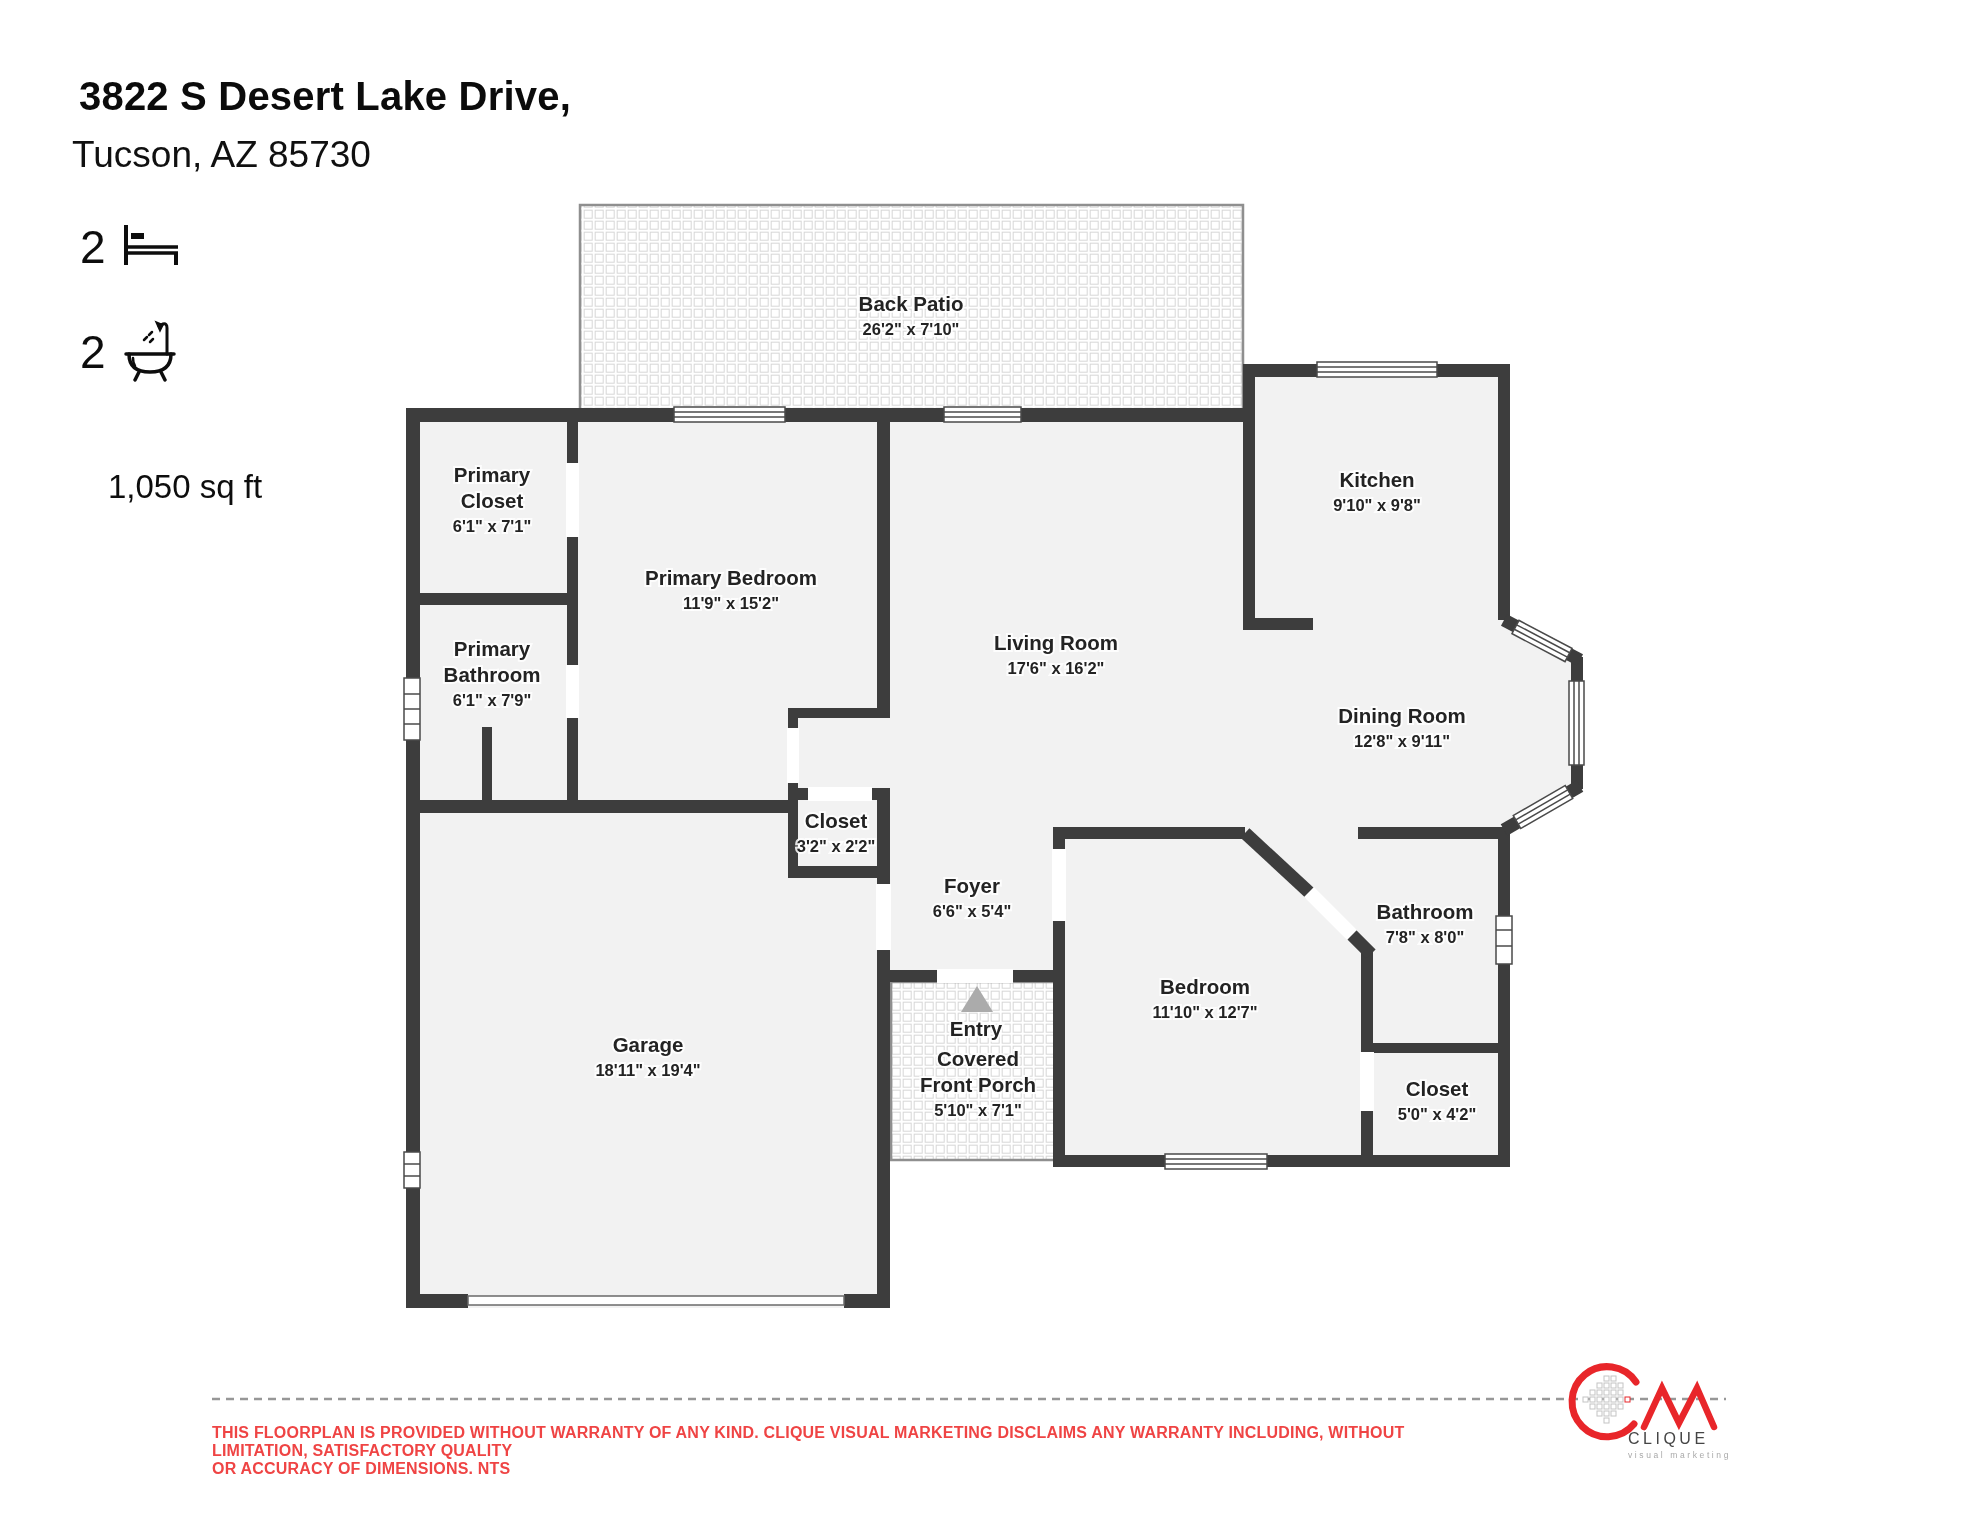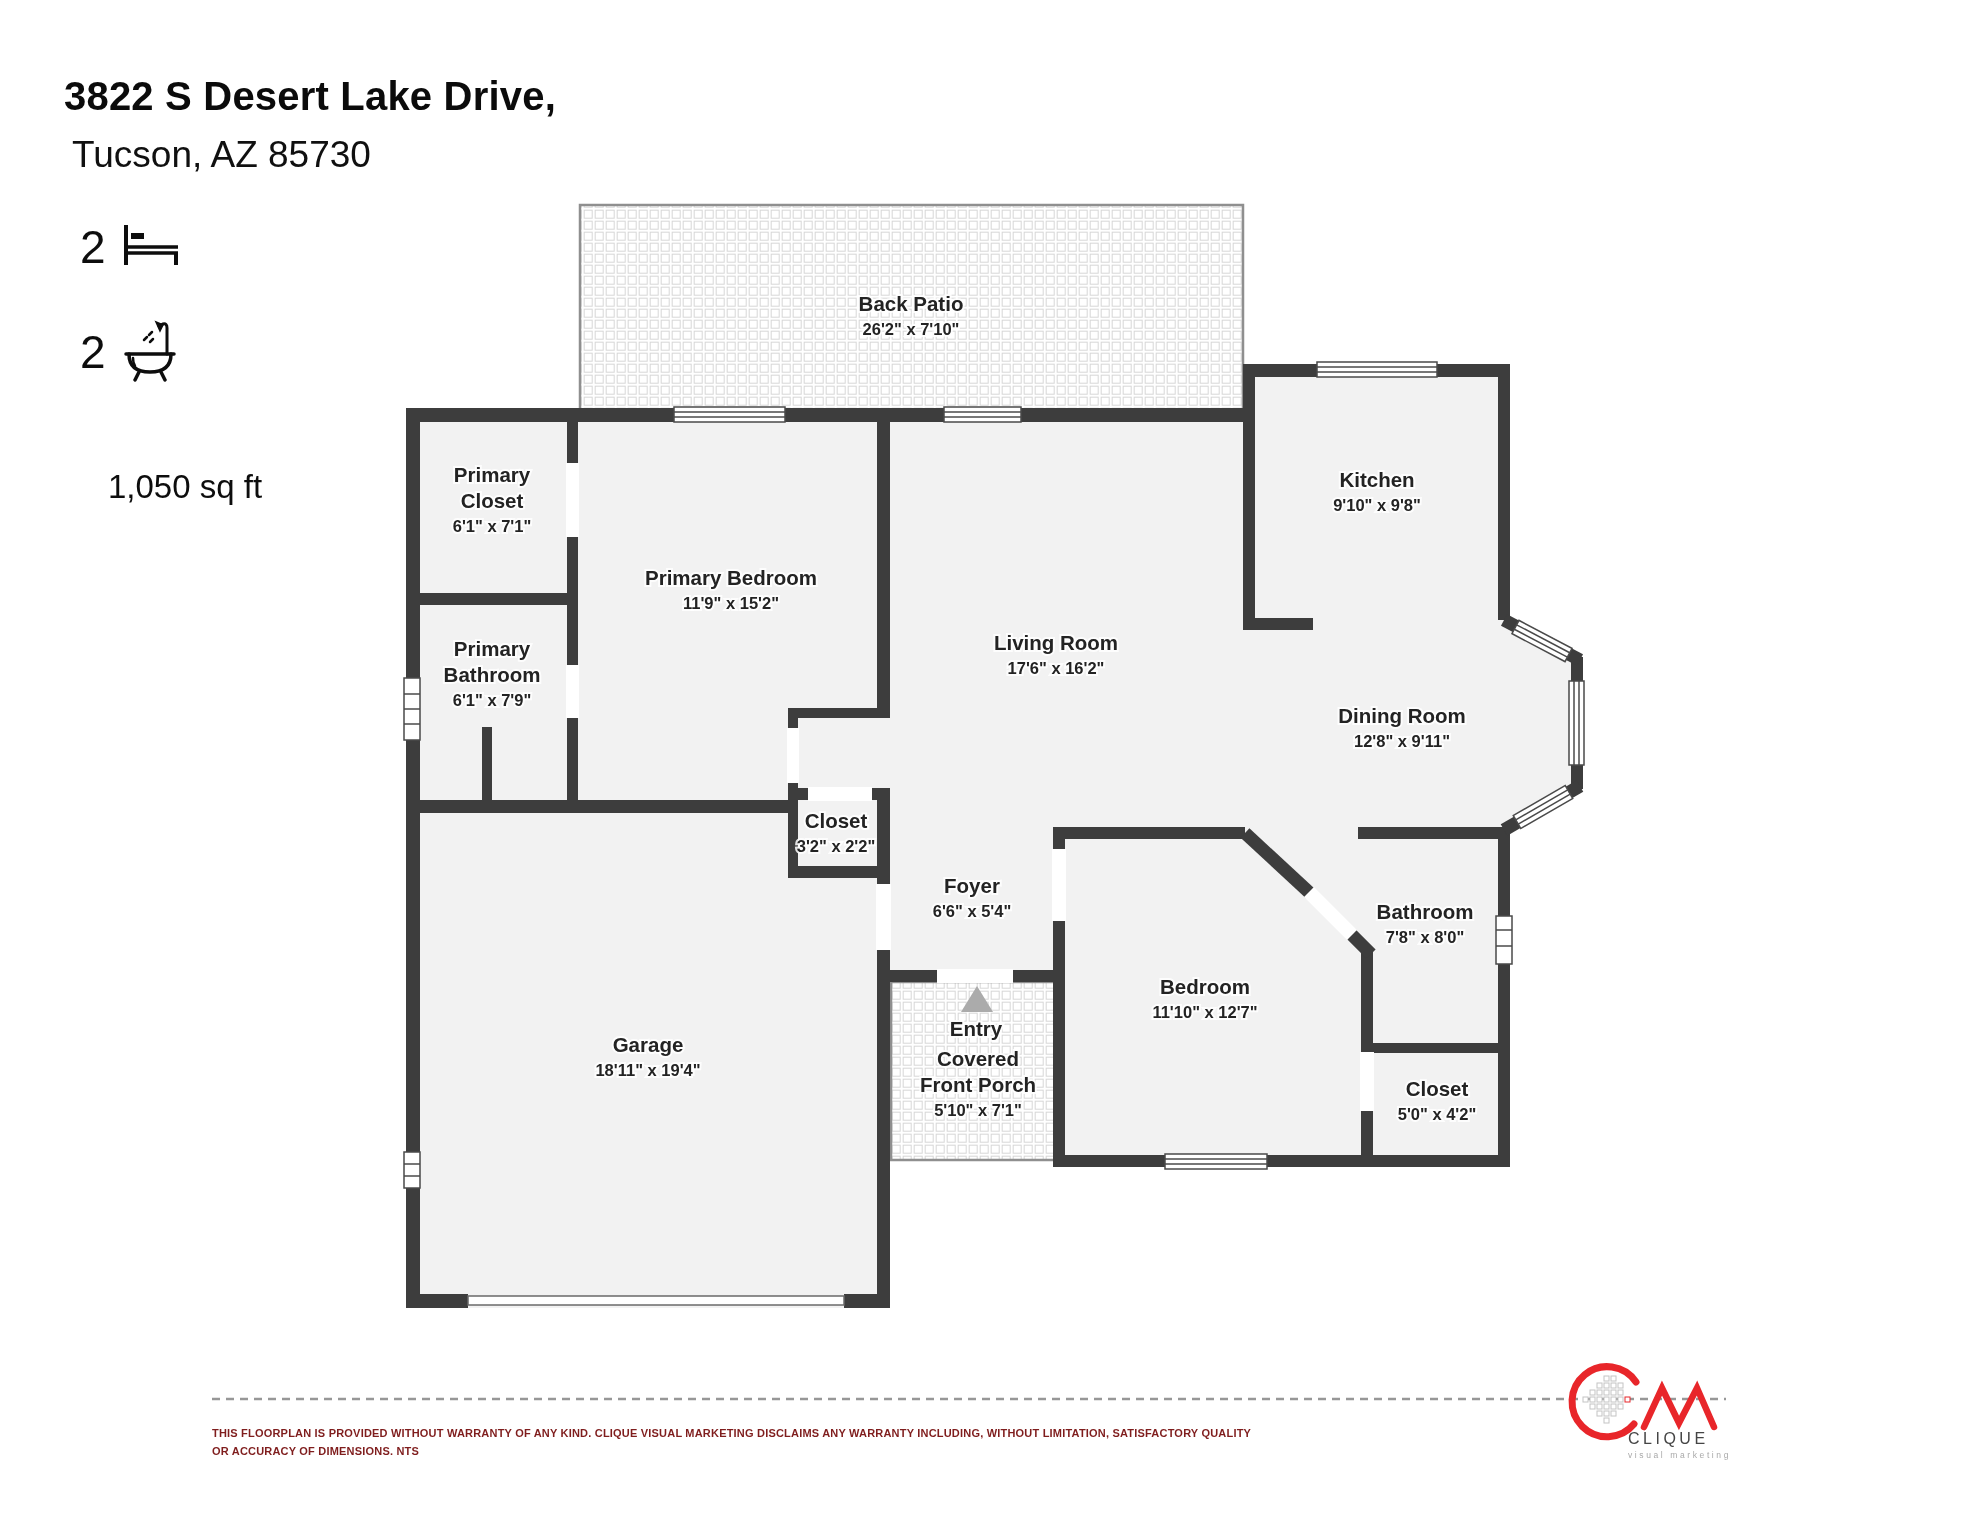--- a/index.html
+++ b/index.html
@@ -1,28 +1,28 @@
 <!DOCTYPE html>
 <html><head>
 <meta charset="utf-8">
 <style>
   html,body{margin:0;padding:0;background:#ffffff;}
   body{width:1988px;height:1536px;position:relative;overflow:hidden;
        font-family:"Liberation Sans", sans-serif;color:#111;}
   .abs{position:absolute;}
-  #title{left:64px;top:74px;font-size:40px;font-weight:800;letter-spacing:.2px;color:#0b0b0b;}
+  #title{left:79px;top:74px;font-size:40px;font-weight:800;letter-spacing:.2px;color:#0b0b0b;}
   #city{left:72px;top:134px;font-size:37px;font-weight:400;color:#101010;}
   .statrow{display:flex;align-items:center;gap:16px;}
   #bedrow{left:80px;top:222px;}
   #bathrow{left:80px;top:316px;}
   .statnum{font-size:46px;font-weight:400;color:#0d0d0d;line-height:1;}
   #sqft{left:80px;top:468px;font-size:33px;font-weight:400;color:#0d0d0d;margin-left:28px;}
   #plan{left:0;top:0;width:1988px;height:1536px;}
-  #disclaimer{left:212px;top:1424px;width:1260px;font-size:11px;line-height:18px;
-      font-weight:600;letter-spacing:.2px;color:#7f1d1d;}
+  #disclaimer{left:212px;top:1424px;width:1260px;font-size:16px;line-height:18px;
+      font-weight:600;letter-spacing:.2px;color:#ef4444;}
 </style>
 </head>
 <body>
 
 <svg id="plan" class="abs" viewBox="0 0 1988 1536">
   <defs>
     <pattern id="tile" width="11" height="11" patternUnits="userSpaceOnUse">
       <rect width="11" height="11" fill="#ffffff"></rect>
       <rect x="1.2" y="1.2" width="8" height="8" fill="#ffffff" stroke="#d7d7d7" stroke-width="1"></rect>
     </pattern>

